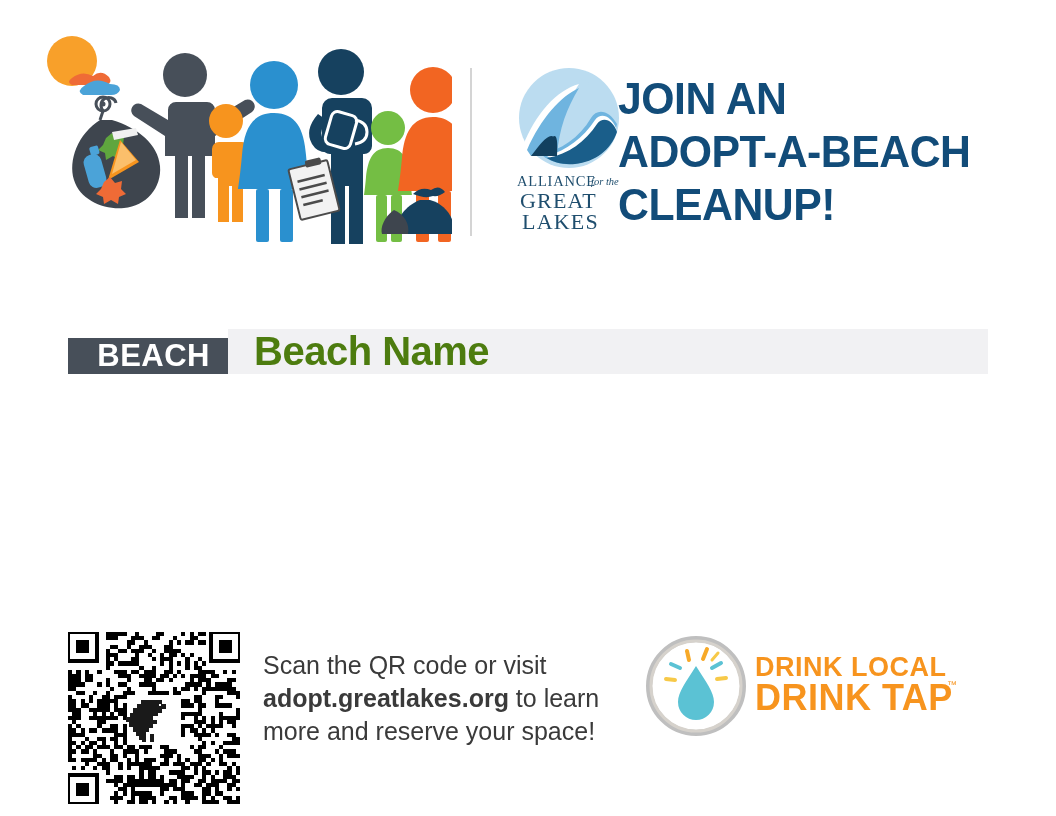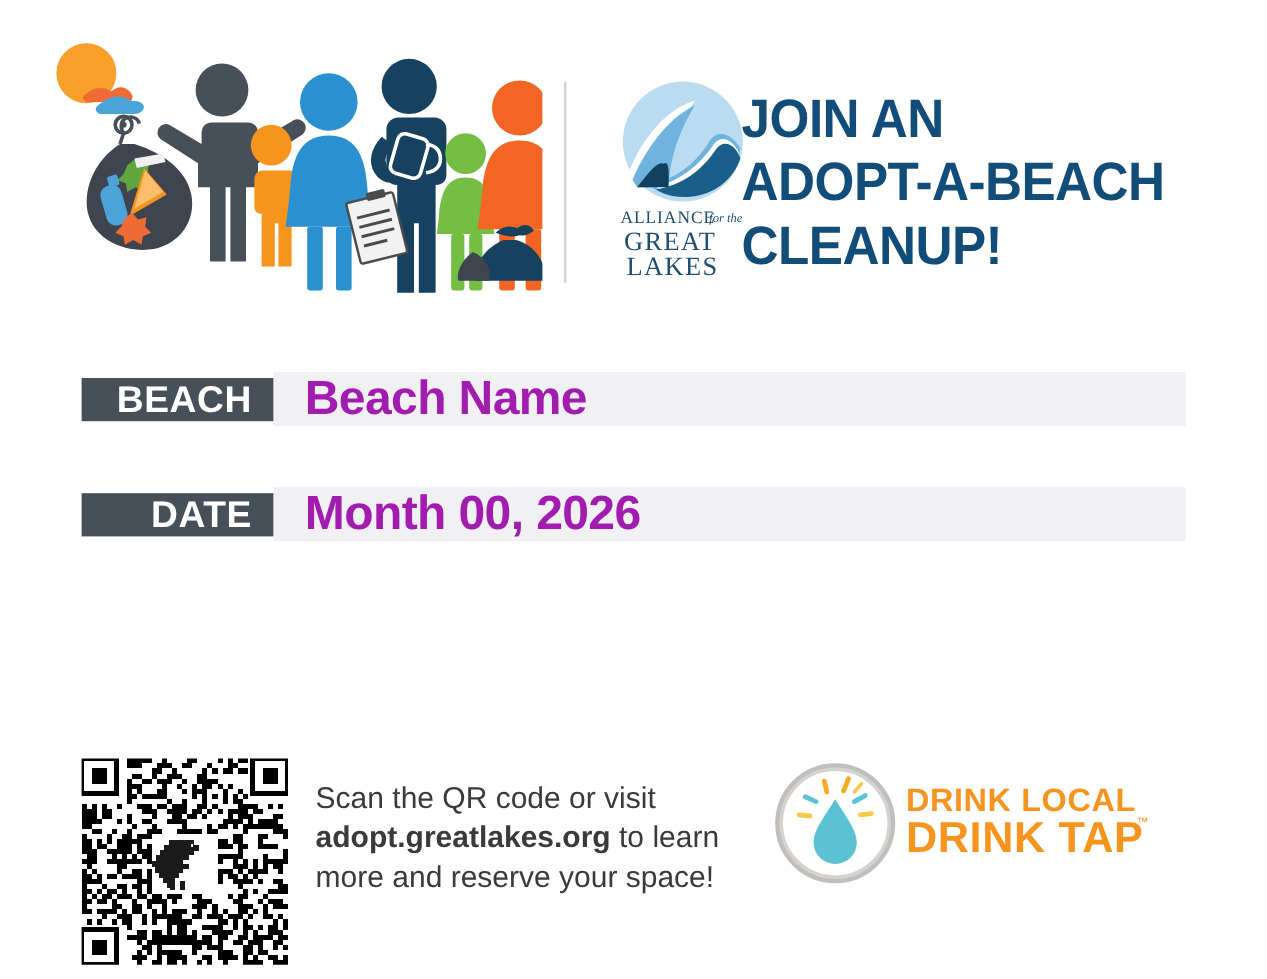--- a/index.html
+++ b/index.html
@@ -76,42 +76,42 @@
 
   
   .info-rows {
     position: absolute;
     left: 68px;
     top: 291px;
     width: 920px;
   }
   .info-row {
     display: flex;
-    align-items: center;
+    align-items: flex-end;
     height: 83px;
     margin-bottom: 13px;
   }
   .info-label {
     width: 160px;
     background: #474f59;
     color: #ffffff;
     font-weight: bold;
     font-size: 31px;
     letter-spacing: 0.5px;
     display: flex;
     align-items: center;
     justify-content: flex-end;
     padding-right: 18px;
     box-sizing: border-box;
     flex: 0 0 160px;
   }
   .info-value {
     flex: 1 1 auto;
     background: #f1f1f3;
-    color: #a21caf;
+    color: #4d7c0f;
     font-weight: bold;
     font-size: 40px;
     display: flex;
     align-items: center;
     padding-left: 26px;
     box-sizing: border-box;
     letter-spacing: -0.5px;
   }
 
   
@@ -280,24 +280,20 @@
     <div>ADOPT-A-BEACH</div>
     <div>CLEANUP!</div>
   </div>
 </div>
 
 <div class="info-rows">
   <div class="info-row">
     <div class="info-label">BEACH</div>
     <div class="info-value">Beach Name</div>
   </div>
-  <div class="info-row">
-    <div class="info-label">DATE</div>
-    <div class="info-value">Month 00, 2026</div>
-  </div>
 </div>
 
 <div class="footer">
 
   <div class="qr-wrap">
     <svg class="qr-canvas" viewBox="0 0 41 41" shape-rendering="crispEdges">
       <rect width="41" height="41" fill="#ffffff"></rect>
       <g fill="#000000" id="qr-modules">
           <path d="M9 0h1v1h-1zM10 0h1v1h-1zM11 0h1v1h-1zM12 0h1v1h-1zM13 0h1v1h-1zM16 0h1v1h-1zM21 0h1v1h-1zM22 0h1v1h-1zM27 0h1v1h-1zM29 0h1v1h-1zM31 0h1v1h-1zM32 0h1v1h-1zM9 1h1v1h-1zM10 1h1v1h-1zM11 1h1v1h-1zM15 1h1v1h-1zM16 1h1v1h-1zM17 1h1v1h-1zM20 1h1v1h-1zM21 1h1v1h-1zM25 1h1v1h-1zM29 1h1v1h-1zM30 1h1v1h-1zM14 2h1v1h-1zM15 2h1v1h-1zM18 2h1v1h-1zM24 2h1v1h-1zM26 2h1v1h-1zM28 2h1v1h-1zM29 2h1v1h-1zM31 2h1v1h-1zM32 2h1v1h-1zM10 3h1v1h-1zM11 3h1v1h-1zM14 3h1v1h-1zM17 3h1v1h-1zM18 3h1v1h-1zM19 3h1v1h-1zM23 3h1v1h-1zM24 3h1v1h-1zM9 4h1v1h-1zM12 4h1v1h-1zM13 4h1v1h-1zM15 4h1v1h-1zM16 4h1v1h-1zM17 4h1v1h-1zM20 4h1v1h-1zM23 4h1v1h-1zM24 4h1v1h-1zM25 4h1v1h-1zM26 4h1v1h-1zM9 5h1v1h-1zM10 5h1v1h-1zM11 5h1v1h-1zM16 5h1v1h-1zM19 5h1v1h-1zM22 5h1v1h-1zM24 5h1v1h-1zM25 5h1v1h-1zM27 5h1v1h-1zM29 5h1v1h-1zM9 6h1v1h-1zM11 6h1v1h-1zM15 6h1v1h-1zM16 6h1v1h-1zM20 6h1v1h-1zM22 6h1v1h-1zM23 6h1v1h-1zM24 6h1v1h-1zM28 6h1v1h-1zM31 6h1v1h-1zM9 7h1v1h-1zM10 7h1v1h-1zM12 7h1v1h-1zM13 7h1v1h-1zM14 7h1v1h-1zM15 7h1v1h-1zM16 7h1v1h-1zM22 7h1v1h-1zM24 7h1v1h-1zM26 7h1v1h-1zM28 7h1v1h-1zM30 7h1v1h-1zM32 7h1v1h-1zM9 8h1v1h-1zM17 8h1v1h-1zM20 8h1v1h-1zM24 8h1v1h-1zM28 8h1v1h-1zM30 8h1v1h-1zM31 8h1v1h-1zM0 9h1v1h-1zM2 9h1v1h-1zM4 9h1v1h-1zM7 9h1v1h-1zM11 9h1v1h-1zM12 9h1v1h-1zM13 9h1v1h-1zM15 9h1v1h-1zM16 9h1v1h-1zM18 9h1v1h-1zM19 9h1v1h-1zM20 9h1v1h-1zM23 9h1v1h-1zM24 9h1v1h-1zM26 9h1v1h-1zM31 9h1v1h-1zM32 9h1v1h-1zM33 9h1v1h-1zM34 9h1v1h-1zM37 9h1v1h-1zM39 9h1v1h-1zM0 10h1v1h-1zM1 10h1v1h-1zM2 10h1v1h-1zM4 10h1v1h-1zM5 10h1v1h-1zM12 10h1v1h-1zM13 10h1v1h-1zM14 10h1v1h-1zM17 10h1v1h-1zM18 10h1v1h-1zM19 10h1v1h-1zM20 10h1v1h-1zM22 10h1v1h-1zM23 10h1v1h-1zM25 10h1v1h-1zM27 10h1v1h-1zM29 10h1v1h-1zM30 10h1v1h-1zM31 10h1v1h-1zM32 10h1v1h-1zM34 10h1v1h-1zM35 10h1v1h-1zM0 11h1v1h-1zM1 11h1v1h-1zM2 11h1v1h-1zM4 11h1v1h-1zM5 11h1v1h-1zM9 11h1v1h-1zM14 11h1v1h-1zM18 11h1v1h-1zM19 11h1v1h-1zM21 11h1v1h-1zM22 11h1v1h-1zM24 11h1v1h-1zM29 11h1v1h-1zM31 11h1v1h-1zM32 11h1v1h-1zM33 11h1v1h-1zM38 11h1v1h-1zM39 11h1v1h-1zM0 12h1v1h-1zM1 12h1v1h-1zM2 12h1v1h-1zM3 12h1v1h-1zM7 12h1v1h-1zM9 12h1v1h-1zM12 12h1v1h-1zM13 12h1v1h-1zM17 12h1v1h-1zM18 12h1v1h-1zM19 12h1v1h-1zM20 12h1v1h-1zM28 12h1v1h-1zM29 12h1v1h-1zM30 12h1v1h-1zM31 12h1v1h-1zM33 12h1v1h-1zM35 12h1v1h-1zM36 12h1v1h-1zM37 12h1v1h-1zM38 12h1v1h-1zM0 13h1v1h-1zM1 13h1v1h-1zM10 13h1v1h-1zM14 13h1v1h-1zM20 13h1v1h-1zM25 13h1v1h-1zM27 13h1v1h-1zM28 13h1v1h-1zM30 13h1v1h-1zM32 13h1v1h-1zM33 13h1v1h-1zM34 13h1v1h-1zM35 13h1v1h-1zM36 13h1v1h-1zM37 13h1v1h-1zM38 13h1v1h-1zM39 13h1v1h-1zM2 14h1v1h-1zM3 14h1v1h-1zM6 14h1v1h-1zM9 14h1v1h-1zM13 14h1v1h-1zM14 14h1v1h-1zM15 14h1v1h-1zM19 14h1v1h-1zM20 14h1v1h-1zM21 14h1v1h-1zM22 14h1v1h-1zM23 14h1v1h-1zM25 14h1v1h-1zM26 14h1v1h-1zM32 14h1v1h-1zM38 14h1v1h-1zM39 14h1v1h-1zM40 14h1v1h-1zM0 15h1v1h-1zM5 15h1v1h-1zM8 15h1v1h-1zM9 15h1v1h-1zM11 15h1v1h-1zM12 15h1v1h-1zM13 15h1v1h-1zM30 15h1v1h-1zM31 15h1v1h-1zM35 15h1v1h-1zM36 15h1v1h-1zM40 15h1v1h-1zM0 16h1v1h-1zM1 16h1v1h-1zM3 16h1v1h-1zM5 16h1v1h-1zM7 16h1v1h-1zM8 16h1v1h-1zM9 16h1v1h-1zM10 16h1v1h-1zM11 16h1v1h-1zM27 16h1v1h-1zM28 16h1v1h-1zM30 16h1v1h-1zM31 16h1v1h-1zM35 16h1v1h-1zM0 17h1v1h-1zM1 17h1v1h-1zM3 17h1v1h-1zM4 17h1v1h-1zM7 17h1v1h-1zM8 17h1v1h-1zM9 17h1v1h-1zM11 17h1v1h-1zM13 17h1v1h-1zM27 17h1v1h-1zM28 17h1v1h-1zM29 17h1v1h-1zM31 17h1v1h-1zM32 17h1v1h-1zM35 17h1v1h-1zM36 17h1v1h-1zM37 17h1v1h-1zM38 17h1v1h-1zM0 18h1v1h-1zM1 18h1v1h-1zM2 18h1v1h-1zM5 18h1v1h-1zM6 18h1v1h-1zM7 18h1v1h-1zM8 18h1v1h-1zM9 18h1v1h-1zM11 18h1v1h-1zM12 18h1v1h-1zM13 18h1v1h-1zM31 18h1v1h-1zM40 18h1v1h-1zM1 19h1v1h-1zM2 19h1v1h-1zM6 19h1v1h-1zM8 19h1v1h-1zM10 19h1v1h-1zM12 19h1v1h-1zM13 19h1v1h-1zM27 19h1v1h-1zM28 19h1v1h-1zM29 19h1v1h-1zM30 19h1v1h-1zM31 19h1v1h-1zM36 19h1v1h-1zM40 19h1v1h-1zM0 20h1v1h-1zM1 20h1v1h-1zM2 20h1v1h-1zM5 20h1v1h-1zM6 20h1v1h-1zM7 20h1v1h-1zM8 20h1v1h-1zM9 20h1v1h-1zM10 20h1v1h-1zM11 20h1v1h-1zM13 20h1v1h-1zM27 20h1v1h-1zM30 20h1v1h-1zM32 20h1v1h-1zM34 20h1v1h-1zM36 20h1v1h-1zM37 20h1v1h-1zM38 20h1v1h-1zM39 20h1v1h-1zM40 20h1v1h-1zM1 21h1v1h-1zM7 21h1v1h-1zM8 21h1v1h-1zM30 21h1v1h-1zM31 21h1v1h-1zM32 21h1v1h-1zM34 21h1v1h-1zM36 21h1v1h-1zM38 21h1v1h-1zM39 21h1v1h-1zM0 22h1v1h-1zM2 22h1v1h-1zM7 22h1v1h-1zM10 22h1v1h-1zM11 22h1v1h-1zM13 22h1v1h-1zM27 22h1v1h-1zM28 22h1v1h-1zM29 22h1v1h-1zM31 22h1v1h-1zM33 22h1v1h-1zM34 22h1v1h-1zM35 22h1v1h-1zM36 22h1v1h-1zM39 22h1v1h-1zM0 23h1v1h-1zM1 23h1v1h-1zM3 23h1v1h-1zM5 23h1v1h-1zM6 23h1v1h-1zM8 23h1v1h-1zM9 23h1v1h-1zM10 23h1v1h-1zM11 23h1v1h-1zM13 23h1v1h-1zM27 23h1v1h-1zM29 23h1v1h-1zM30 23h1v1h-1zM32 23h1v1h-1zM34 23h1v1h-1zM0 24h1v1h-1zM1 24h1v1h-1zM2 24h1v1h-1zM3 24h1v1h-1zM11 24h1v1h-1zM12 24h1v1h-1zM13 24h1v1h-1zM27 24h1v1h-1zM30 24h1v1h-1zM31 24h1v1h-1zM32 24h1v1h-1zM33 24h1v1h-1zM35 24h1v1h-1zM38 24h1v1h-1zM39 24h1v1h-1zM0 25h1v1h-1zM4 25h1v1h-1zM7 25h1v1h-1zM8 25h1v1h-1zM10 25h1v1h-1zM11 25h1v1h-1zM13 25h1v1h-1zM31 25h1v1h-1zM39 25h1v1h-1zM40 25h1v1h-1zM0 26h1v1h-1zM1 26h1v1h-1zM3 26h1v1h-1zM5 26h1v1h-1zM6 26h1v1h-1zM8 26h1v1h-1zM11 26h1v1h-1zM13 26h1v1h-1zM32 26h1v1h-1zM34 26h1v1h-1zM37 26h1v1h-1zM38 26h1v1h-1zM39 26h1v1h-1zM40 26h1v1h-1zM0 27h1v1h-1zM2 27h1v1h-1zM4 27h1v1h-1zM5 27h1v1h-1zM7 27h1v1h-1zM8 27h1v1h-1zM9 27h1v1h-1zM11 27h1v1h-1zM12 27h1v1h-1zM14 27h1v1h-1zM15 27h1v1h-1zM17 27h1v1h-1zM18 27h1v1h-1zM19 27h1v1h-1zM22 27h1v1h-1zM23 27h1v1h-1zM29 27h1v1h-1zM31 27h1v1h-1zM32 27h1v1h-1zM36 27h1v1h-1zM0 28h1v1h-1zM1 28h1v1h-1zM3 28h1v1h-1zM4 28h1v1h-1zM6 28h1v1h-1zM10 28h1v1h-1zM13 28h1v1h-1zM14 28h1v1h-1zM15 28h1v1h-1zM16 28h1v1h-1zM18 28h1v1h-1zM23 28h1v1h-1zM24 28h1v1h-1zM25 28h1v1h-1zM30 28h1v1h-1zM31 28h1v1h-1zM35 28h1v1h-1zM37 28h1v1h-1zM38 28h1v1h-1zM39 28h1v1h-1zM0 29h1v1h-1zM6 29h1v1h-1zM7 29h1v1h-1zM10 29h1v1h-1zM11 29h1v1h-1zM13 29h1v1h-1zM16 29h1v1h-1zM22 29h1v1h-1zM23 29h1v1h-1zM24 29h1v1h-1zM26 29h1v1h-1zM31 29h1v1h-1zM32 29h1v1h-1zM33 29h1v1h-1zM36 29h1v1h-1zM38 29h1v1h-1zM39 29h1v1h-1zM40 29h1v1h-1zM0 30h1v1h-1zM1 30h1v1h-1zM3 30h1v1h-1zM4 30h1v1h-1zM5 30h1v1h-1zM6 30h1v1h-1zM8 30h1v1h-1zM10 30h1v1h-1zM11 30h1v1h-1zM14 30h1v1h-1zM16 30h1v1h-1zM18 30h1v1h-1zM19 30h1v1h-1zM20 30h1v1h-1zM23 30h1v1h-1zM26 30h1v1h-1zM28 30h1v1h-1zM31 30h1v1h-1zM32 30h1v1h-1zM34 30h1v1h-1zM36 30h1v1h-1zM4 31h1v1h-1zM7 31h1v1h-1zM8 31h1v1h-1zM9 31h1v1h-1zM12 31h1v1h-1zM14 31h1v1h-1zM15 31h1v1h-1zM16 31h1v1h-1zM17 31h1v1h-1zM18 31h1v1h-1zM19 31h1v1h-1zM22 31h1v1h-1zM23 31h1v1h-1zM25 31h1v1h-1zM26 31h1v1h-1zM27 31h1v1h-1zM29 31h1v1h-1zM30 31h1v1h-1zM31 31h1v1h-1zM33 31h1v1h-1zM36 31h1v1h-1zM37 31h1v1h-1zM39 31h1v1h-1zM1 32h1v1h-1zM3 32h1v1h-1zM6 32h1v1h-1zM8 32h1v1h-1zM9 32h1v1h-1zM12 32h1v1h-1zM14 32h1v1h-1zM17 32h1v1h-1zM18 32h1v1h-1zM19 32h1v1h-1zM20 32h1v1h-1zM21 32h1v1h-1zM27 32h1v1h-1zM28 32h1v1h-1zM30 32h1v1h-1zM32 32h1v1h-1zM38 32h1v1h-1zM40 32h1v1h-1zM9 33h1v1h-1zM17 33h1v1h-1zM19 33h1v1h-1zM20 33h1v1h-1zM24 33h1v1h-1zM25 33h1v1h-1zM26 33h1v1h-1zM27 33h1v1h-1zM30 33h1v1h-1zM32 33h1v1h-1zM33 33h1v1h-1zM35 33h1v1h-1zM37 33h1v1h-1zM38 33h1v1h-1zM40 33h1v1h-1zM11 34h1v1h-1zM12 34h1v1h-1zM14 34h1v1h-1zM15 34h1v1h-1zM17 34h1v1h-1zM19 34h1v1h-1zM20 34h1v1h-1zM22 34h1v1h-1zM26 34h1v1h-1zM27 34h1v1h-1zM28 34h1v1h-1zM29 34h1v1h-1zM32 34h1v1h-1zM34 34h1v1h-1zM37 34h1v1h-1zM38 34h1v1h-1zM39 34h1v1h-1zM9 35h1v1h-1zM10 35h1v1h-1zM11 35h1v1h-1zM12 35h1v1h-1zM14 35h1v1h-1zM15 35h1v1h-1zM16 35h1v1h-1zM17 35h1v1h-1zM18 35h1v1h-1zM19 35h1v1h-1zM20 35h1v1h-1zM21 35h1v1h-1zM22 35h1v1h-1zM24 35h1v1h-1zM25 35h1v1h-1zM27 35h1v1h-1zM28 35h1v1h-1zM31 35h1v1h-1zM32 35h1v1h-1zM34 35h1v1h-1zM35 35h1v1h-1zM36 35h1v1h-1zM37 35h1v1h-1zM39 35h1v1h-1zM40 35h1v1h-1zM11 36h1v1h-1zM13 36h1v1h-1zM14 36h1v1h-1zM15 36h1v1h-1zM16 36h1v1h-1zM17 36h1v1h-1zM18 36h1v1h-1zM19 36h1v1h-1zM20 36h1v1h-1zM21 36h1v1h-1zM22 36h1v1h-1zM23 36h1v1h-1zM24 36h1v1h-1zM25 36h1v1h-1zM27 36h1v1h-1zM30 36h1v1h-1zM31 36h1v1h-1zM33 36h1v1h-1zM34 36h1v1h-1zM35 36h1v1h-1zM38 36h1v1h-1zM39 36h1v1h-1zM12 37h1v1h-1zM13 37h1v1h-1zM15 37h1v1h-1zM22 37h1v1h-1zM23 37h1v1h-1zM25 37h1v1h-1zM26 37h1v1h-1zM27 37h1v1h-1zM32 37h1v1h-1zM33 37h1v1h-1zM35 37h1v1h-1zM38 37h1v1h-1zM40 37h1v1h-1zM11 38h1v1h-1zM13 38h1v1h-1zM15 38h1v1h-1zM16 38h1v1h-1zM17 38h1v1h-1zM18 38h1v1h-1zM19 38h1v1h-1zM22 38h1v1h-1zM27 38h1v1h-1zM28 38h1v1h-1zM29 38h1v1h-1zM32 38h1v1h-1zM33 38h1v1h-1zM35 38h1v1h-1zM36 38h1v1h-1zM10 39h1v1h-1zM11 39h1v1h-1zM12 39h1v1h-1zM15 39h1v1h-1zM17 39h1v1h-1zM18 39h1v1h-1zM19 39h1v1h-1zM20 39h1v1h-1zM24 39h1v1h-1zM25 39h1v1h-1zM27 39h1v1h-1zM28 39h1v1h-1zM29 39h1v1h-1zM30 39h1v1h-1zM32 39h1v1h-1zM34 39h1v1h-1zM37 39h1v1h-1zM38 39h1v1h-1zM40 39h1v1h-1zM11 40h1v1h-1zM14 40h1v1h-1zM15 40h1v1h-1zM17 40h1v1h-1zM18 40h1v1h-1zM20 40h1v1h-1zM23 40h1v1h-1zM25 40h1v1h-1zM28 40h1v1h-1zM32 40h1v1h-1zM33 40h1v1h-1zM34 40h1v1h-1zM35 40h1v1h-1zM38 40h1v1h-1zM39 40h1v1h-1zM40 40h1v1h-1z"></path>
         </g>

